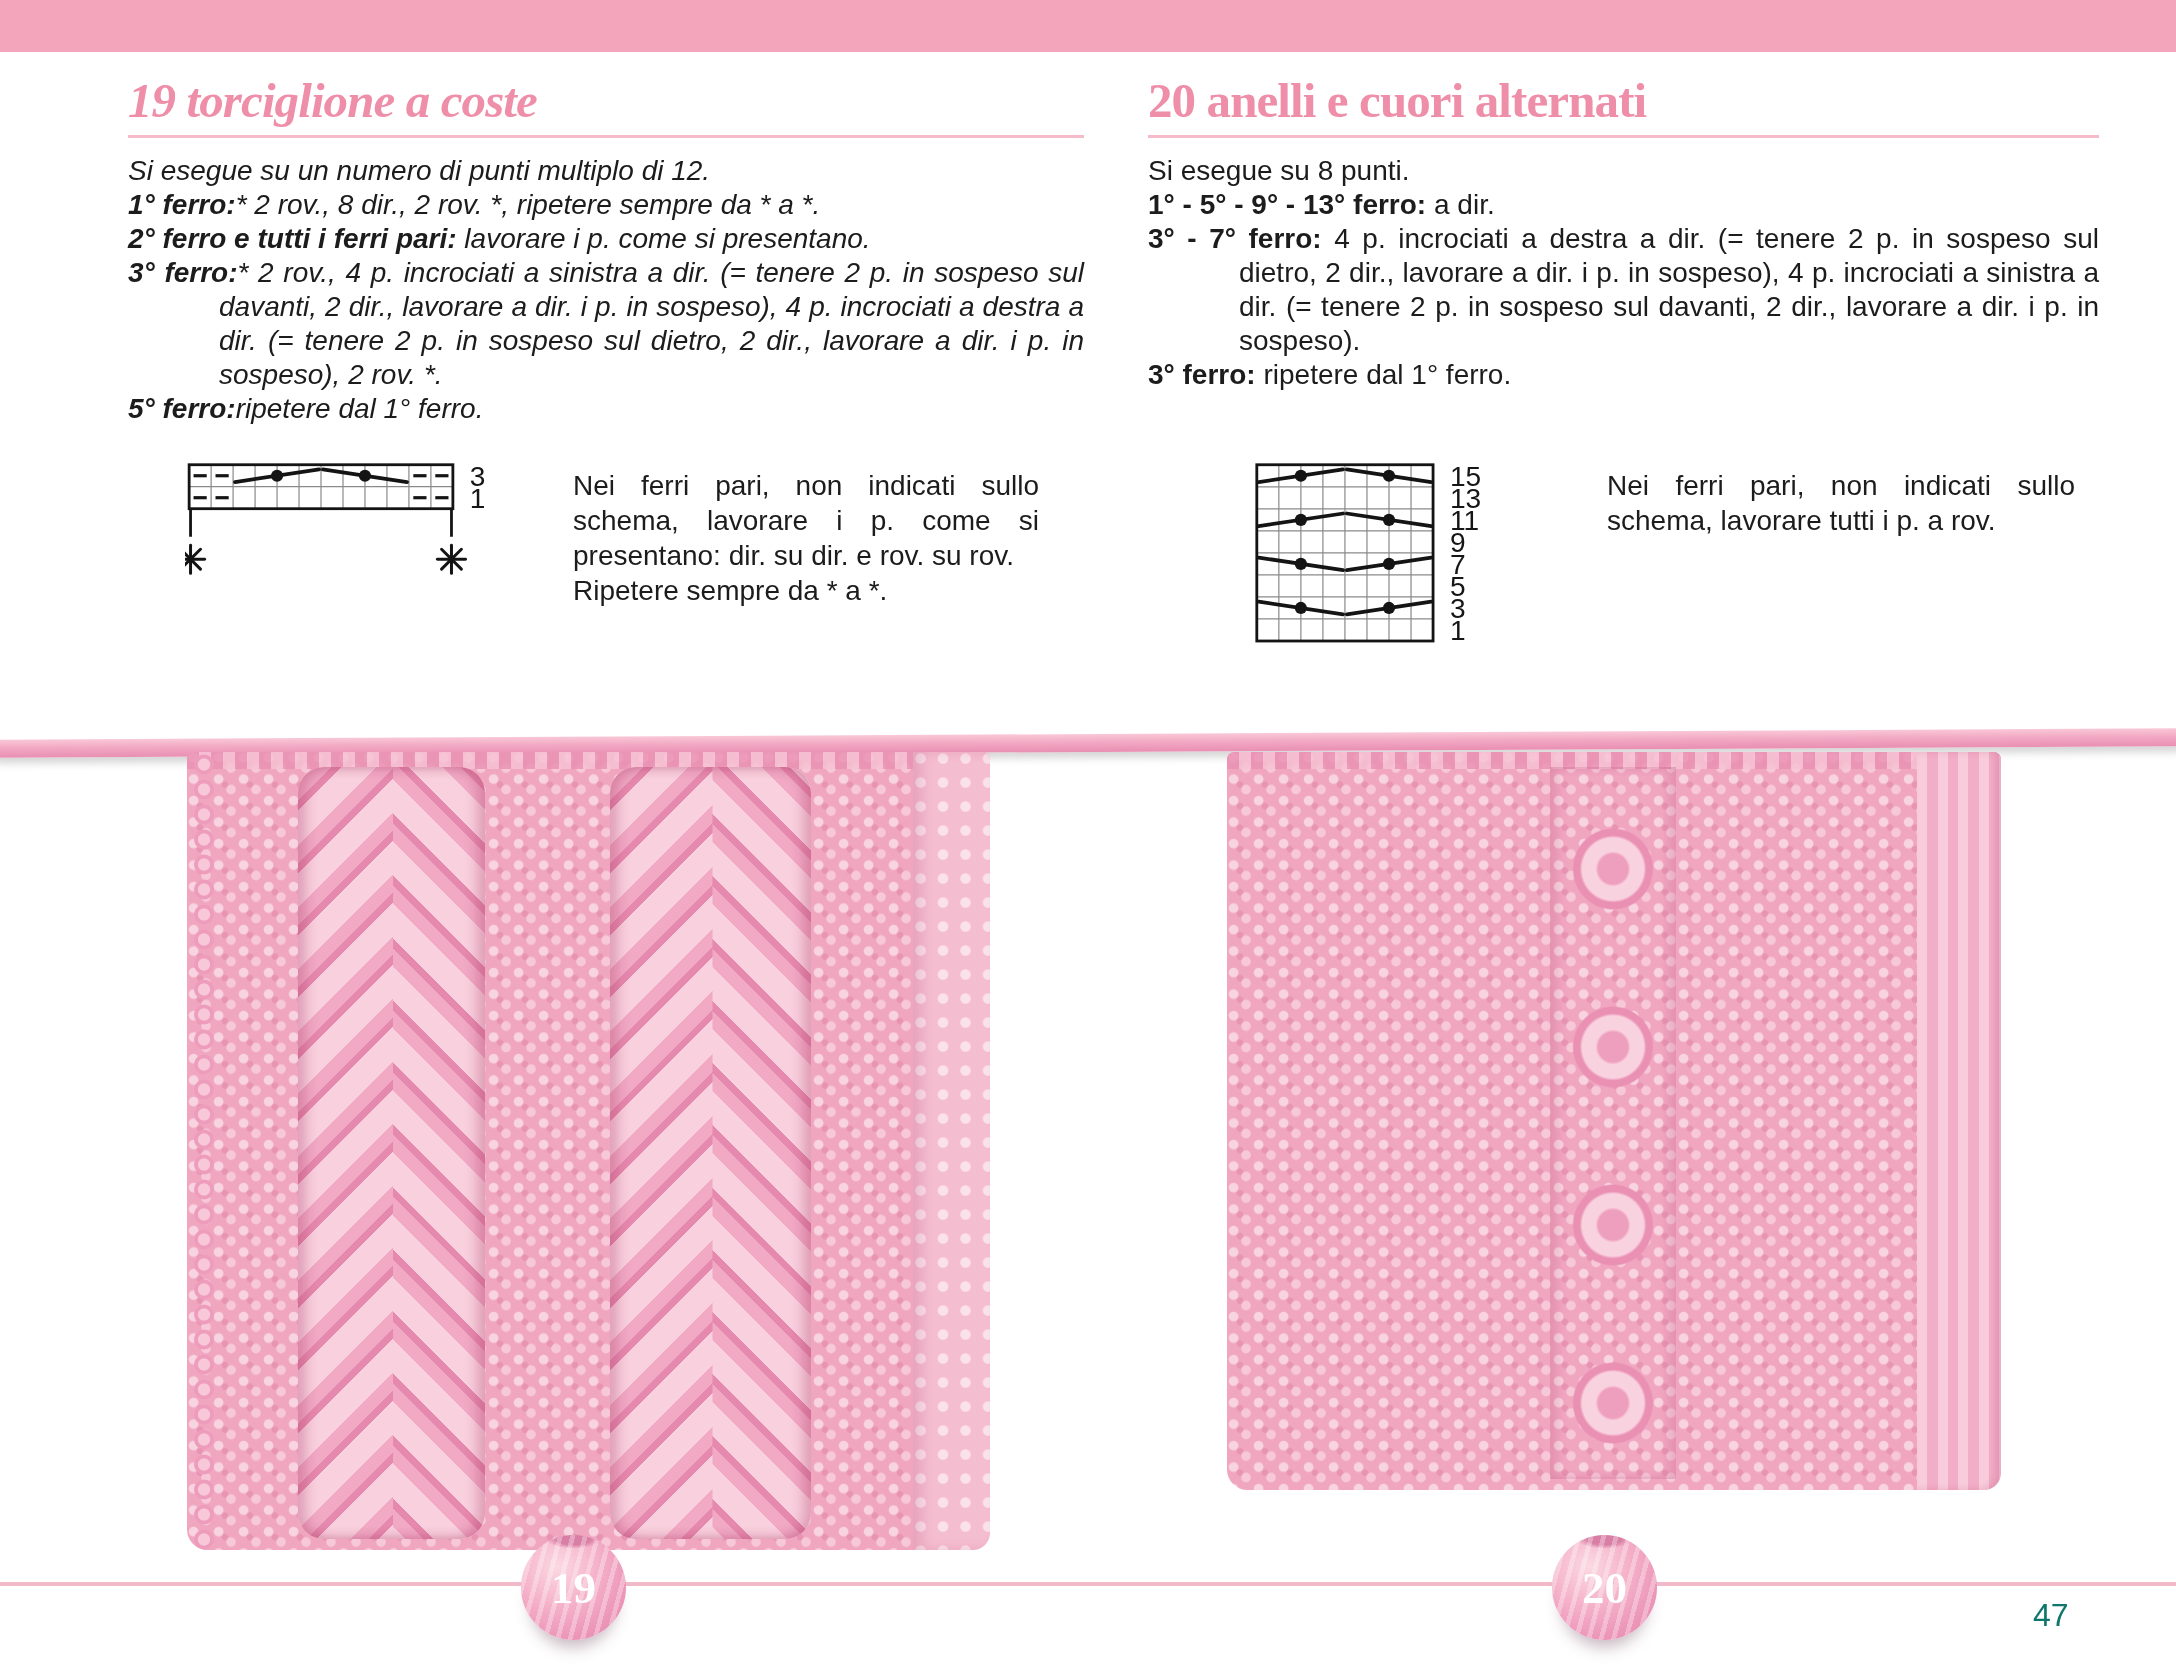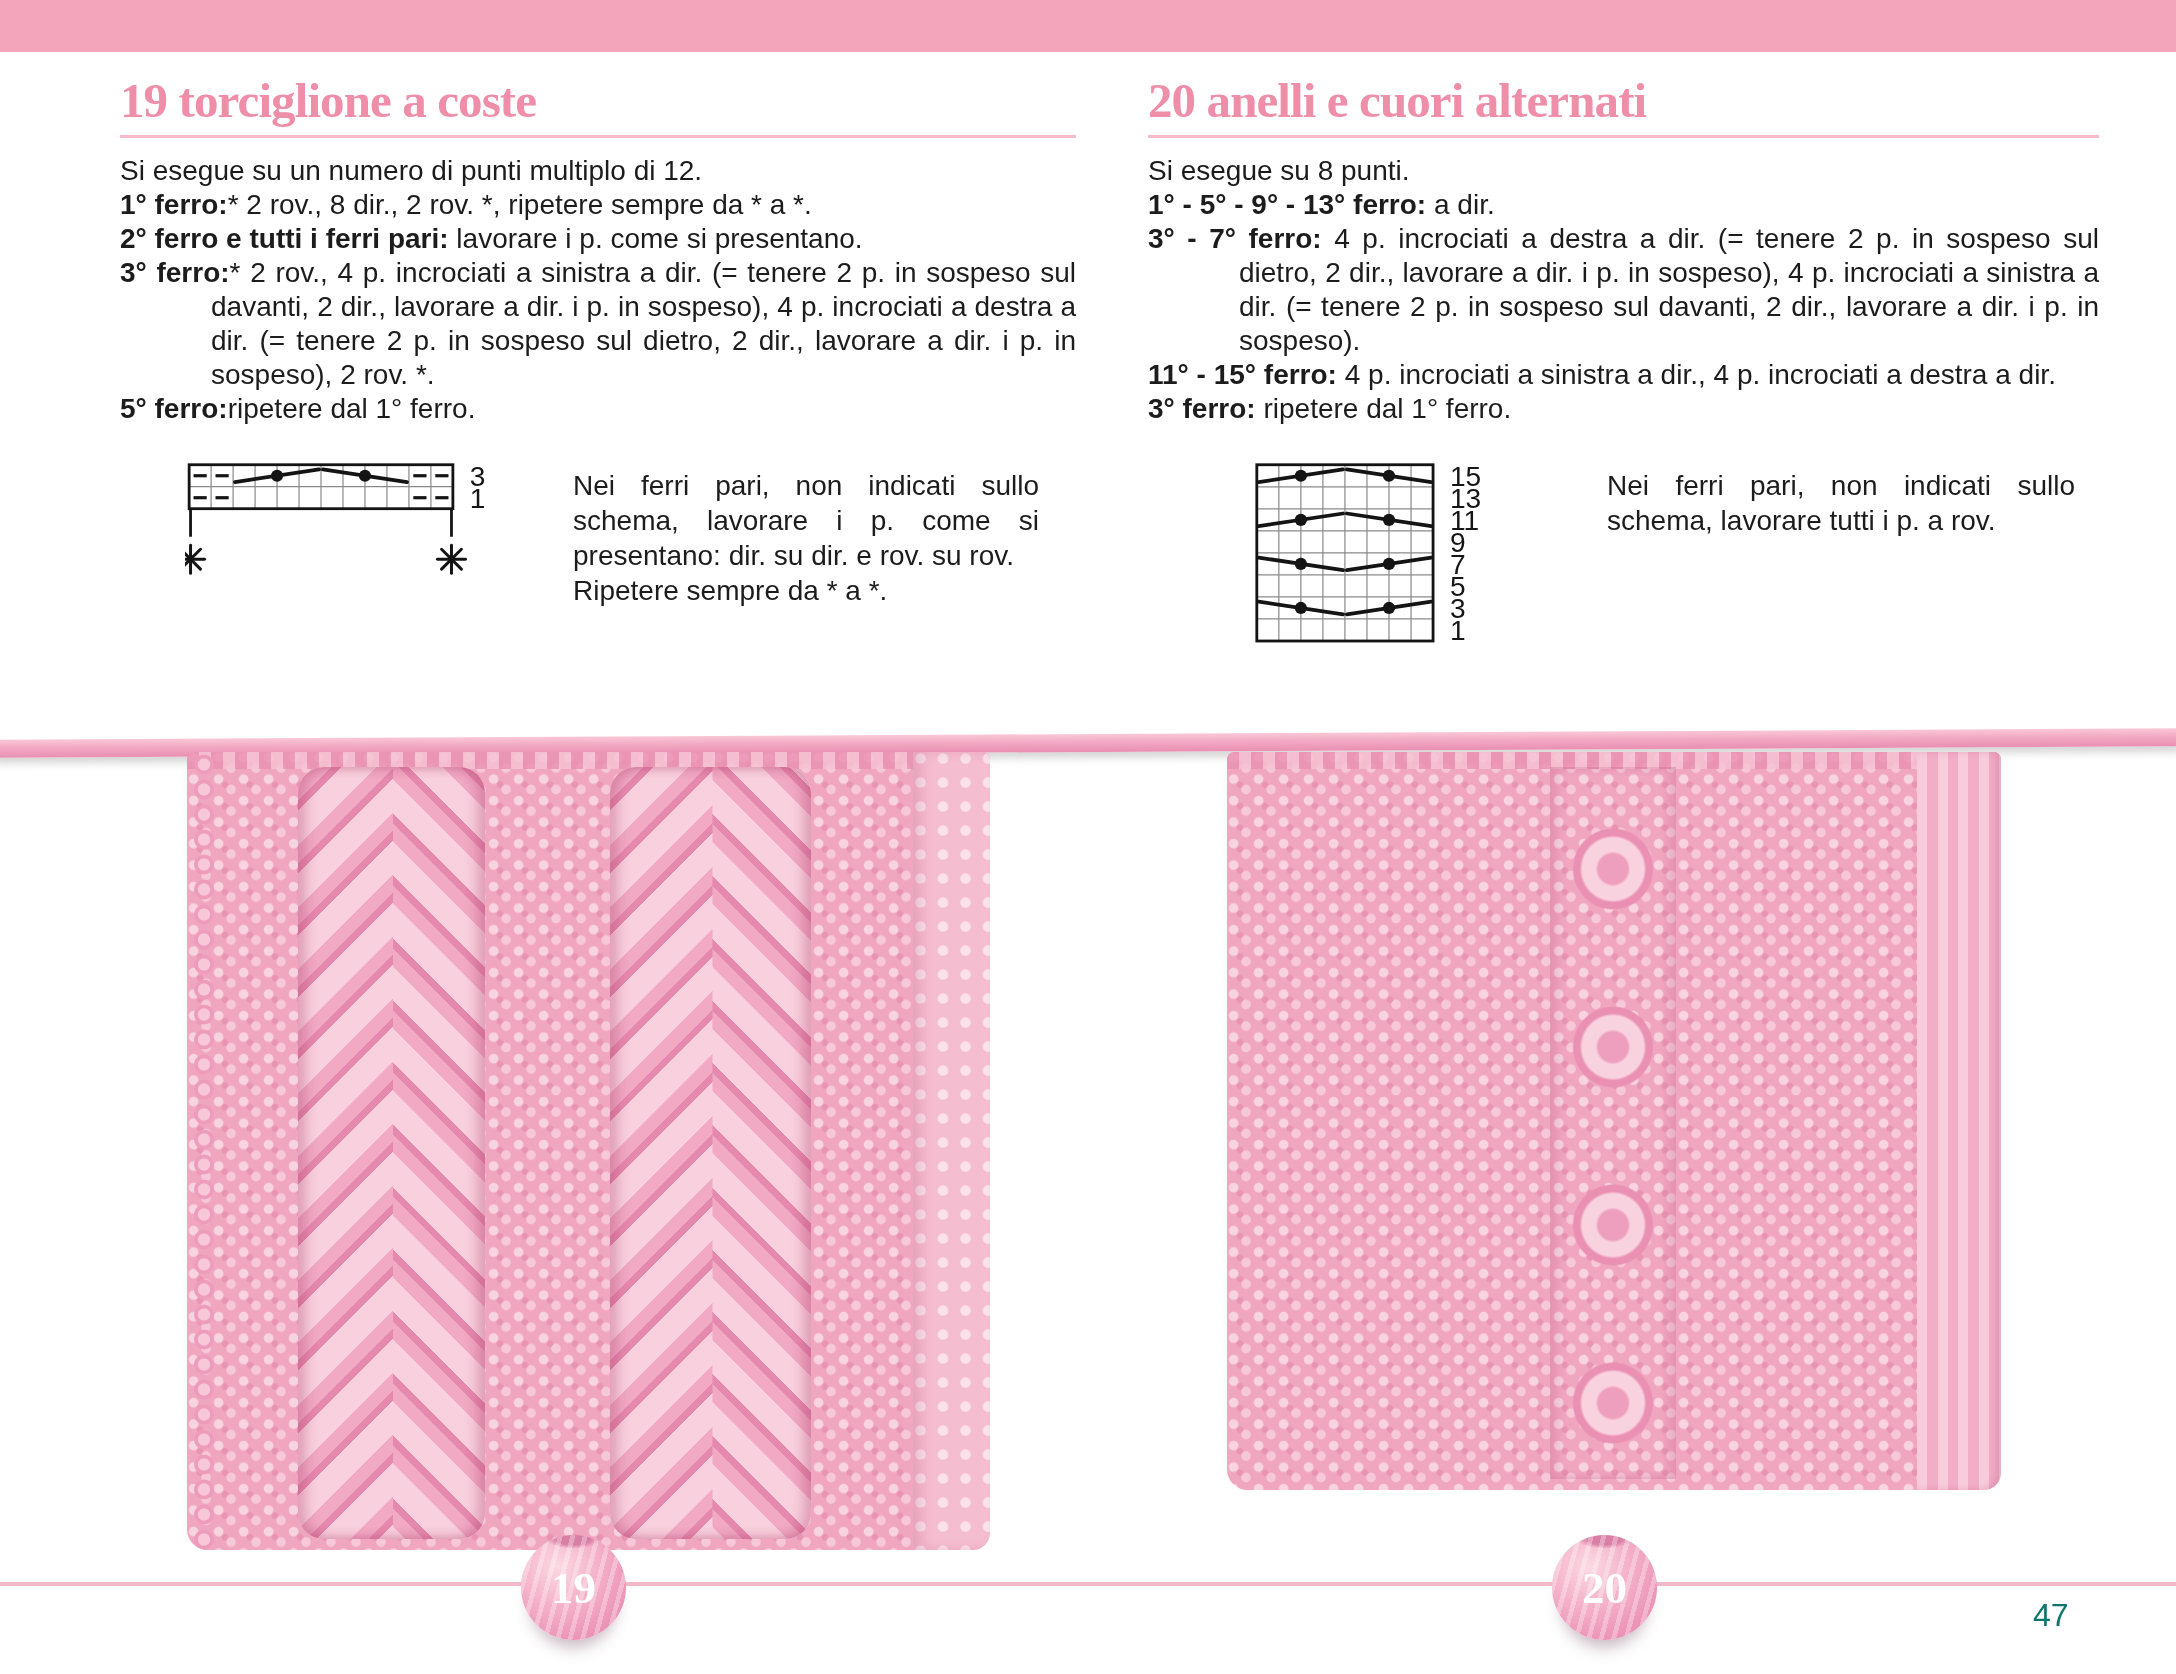--- a/index.html
+++ b/index.html
@@ -5,21 +5,21 @@
   :root{
     --bar-pink:#f3a6bb; --accent-pink:#ef8ea8; --rule-pink:#f6bac8; --line-pink:#f2bac8;
     --text-dark:#1c1c1c; --yarn-mid:#f2a9c3; --yarn-light:#f9cddc; --yarn-deep:#e98fb2;
   }
   html,body{margin:0;padding:0;background:#fff;}
   .page{position:relative;width:2176px;height:1674px;background:#fff;overflow:hidden;
         font-family:"Liberation Sans",sans-serif;color:var(--text-dark);}
   .top-bar{position:absolute;left:0;top:0;width:100%;height:52px;background:var(--bar-pink);}
   
   .col{position:absolute;top:75px;}
-  .col-left{left:120px;width:956px;}
+  .col-left{left:128px;width:956px;font-style:italic;}
   .col-right{left:1148px;width:951px;}
   .ptitle{margin:0;font-family:"Liberation Serif","DejaVu Serif",serif;font-weight:700;
           font-size:49px;line-height:52px;letter-spacing:-0.9px;color:var(--accent-pink);}
   .title-rule{height:2.8px;background:var(--rule-pink);margin-top:8.4px;}
   .instr-block{margin-top:16px;}
   .instr{margin:0;font-size:28px;line-height:34px;text-align:justify;}
   .instr b{font-weight:700;}
   .hang{padding-left:91px;text-indent:-91px;}
   
   .chart{position:absolute;}
@@ -101,21 +101,20 @@
     </div>
   </section>
 
   <section class="col col-right">
     <h1 class="ptitle">20 anelli e cuori alternati</h1>
     <div class="title-rule"></div>
     <div class="instr-block">
       <p class="instr">Si esegue su 8 punti.</p>
       <p class="instr hang"><b>1° - 5° - 9° - 13° ferro:</b><span> a dir.</span></p>
       <p class="instr hang"><b>3° - 7° ferro:</b><span> 4 p. incrociati a destra a dir. (= tenere 2 p. in sospeso sul dietro, 2 dir., lavorare a dir. i p. in sospeso), 4 p. incrociati a sinistra a dir. (= tenere 2 p. in sospeso sul davanti, 2 dir., lavorare a dir. i p. in sospeso).</span></p>
-      <p class="instr hang"><b>11° - 15° ferro:</b><span> 4 p. incrociati a sinistra a dir., 4 p. incrociati a destra a dir.</span></p>
       <p class="instr hang"><b>3° ferro:</b><span> ripetere dal 1° ferro.</span></p>
     </div>
   </section>
 
   <svg class="chart chart-left" viewBox="0 0 352 139" width="330" height="130">
       <line x1="27.5" y1="4" x2="27.5" y2="51" stroke="#8a8a8a" stroke-width="1.3"></line>
       <line x1="51" y1="4" x2="51" y2="51" stroke="#8a8a8a" stroke-width="1.3"></line>
       <line x1="74.5" y1="4" x2="74.5" y2="51" stroke="#8a8a8a" stroke-width="1.3"></line>
       <line x1="98" y1="4" x2="98" y2="51" stroke="#8a8a8a" stroke-width="1.3"></line>
       <line x1="121.5" y1="4" x2="121.5" y2="51" stroke="#8a8a8a" stroke-width="1.3"></line>

